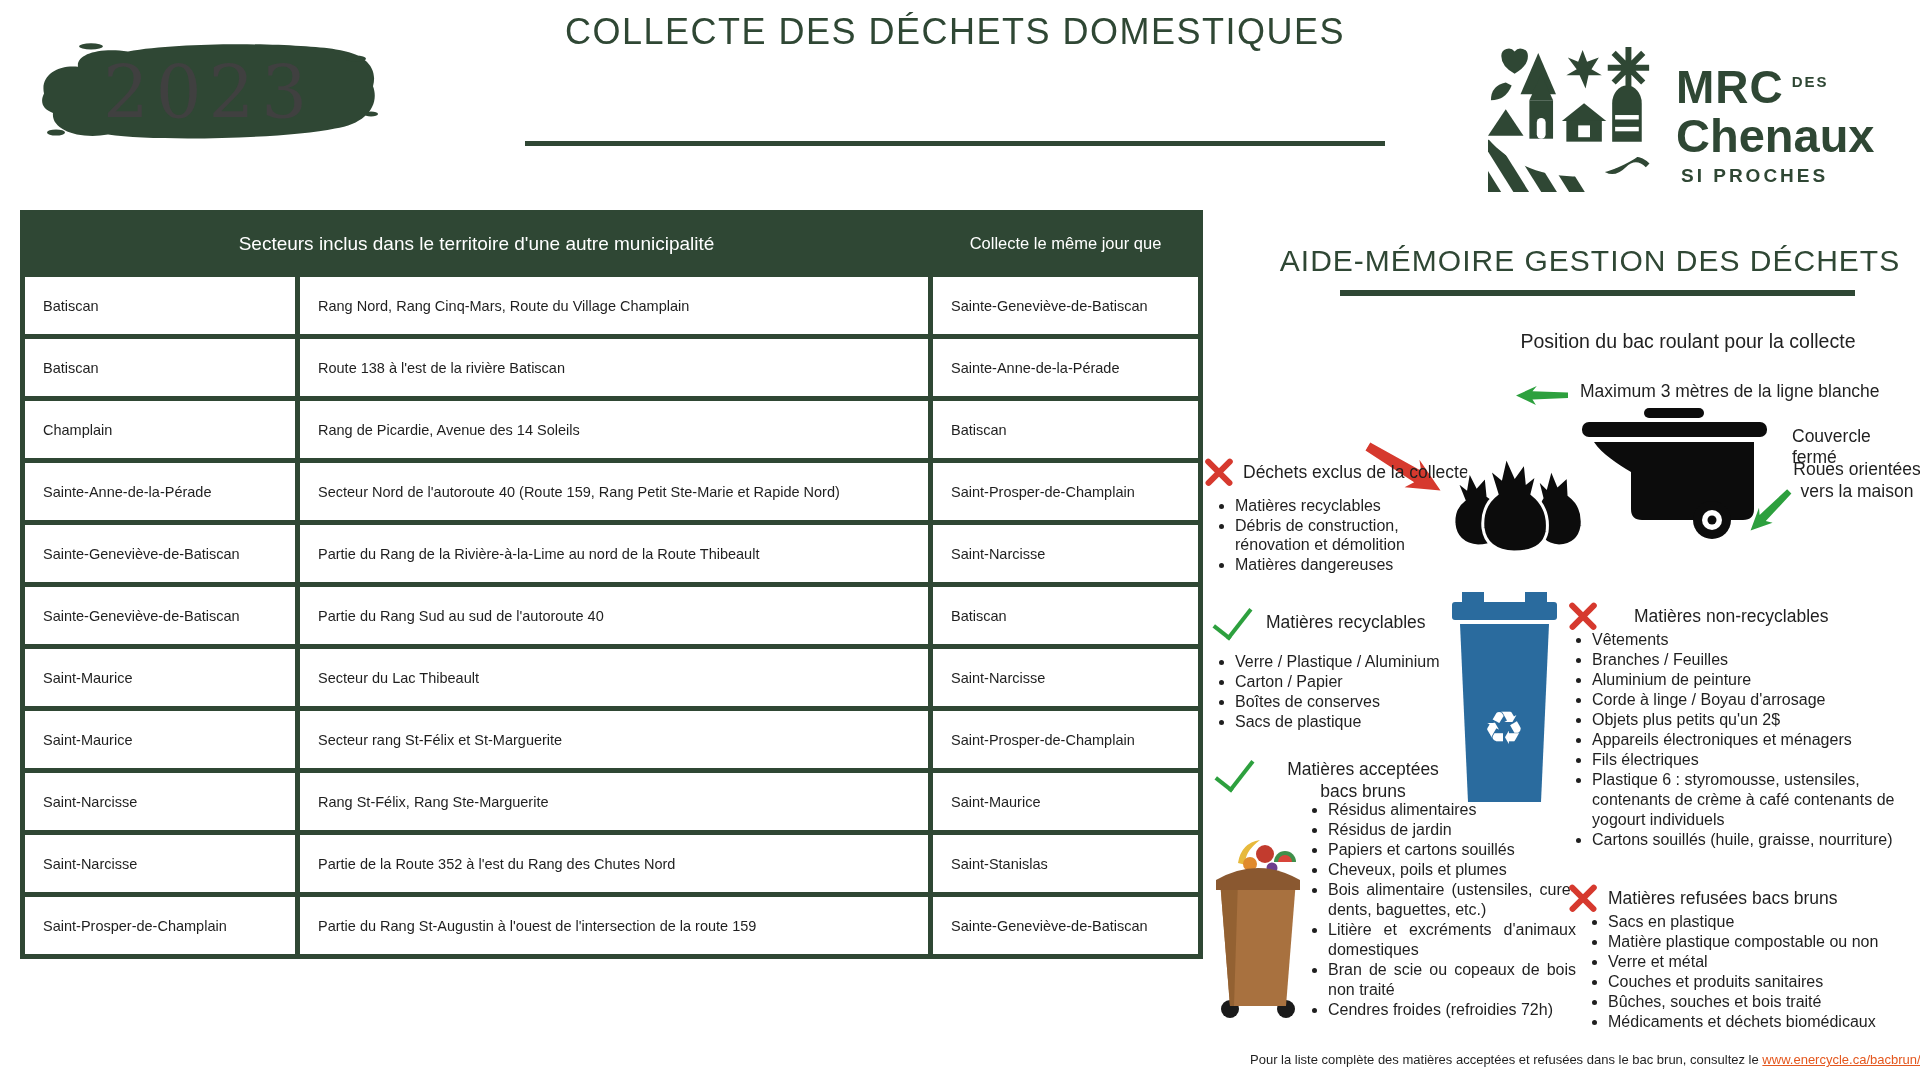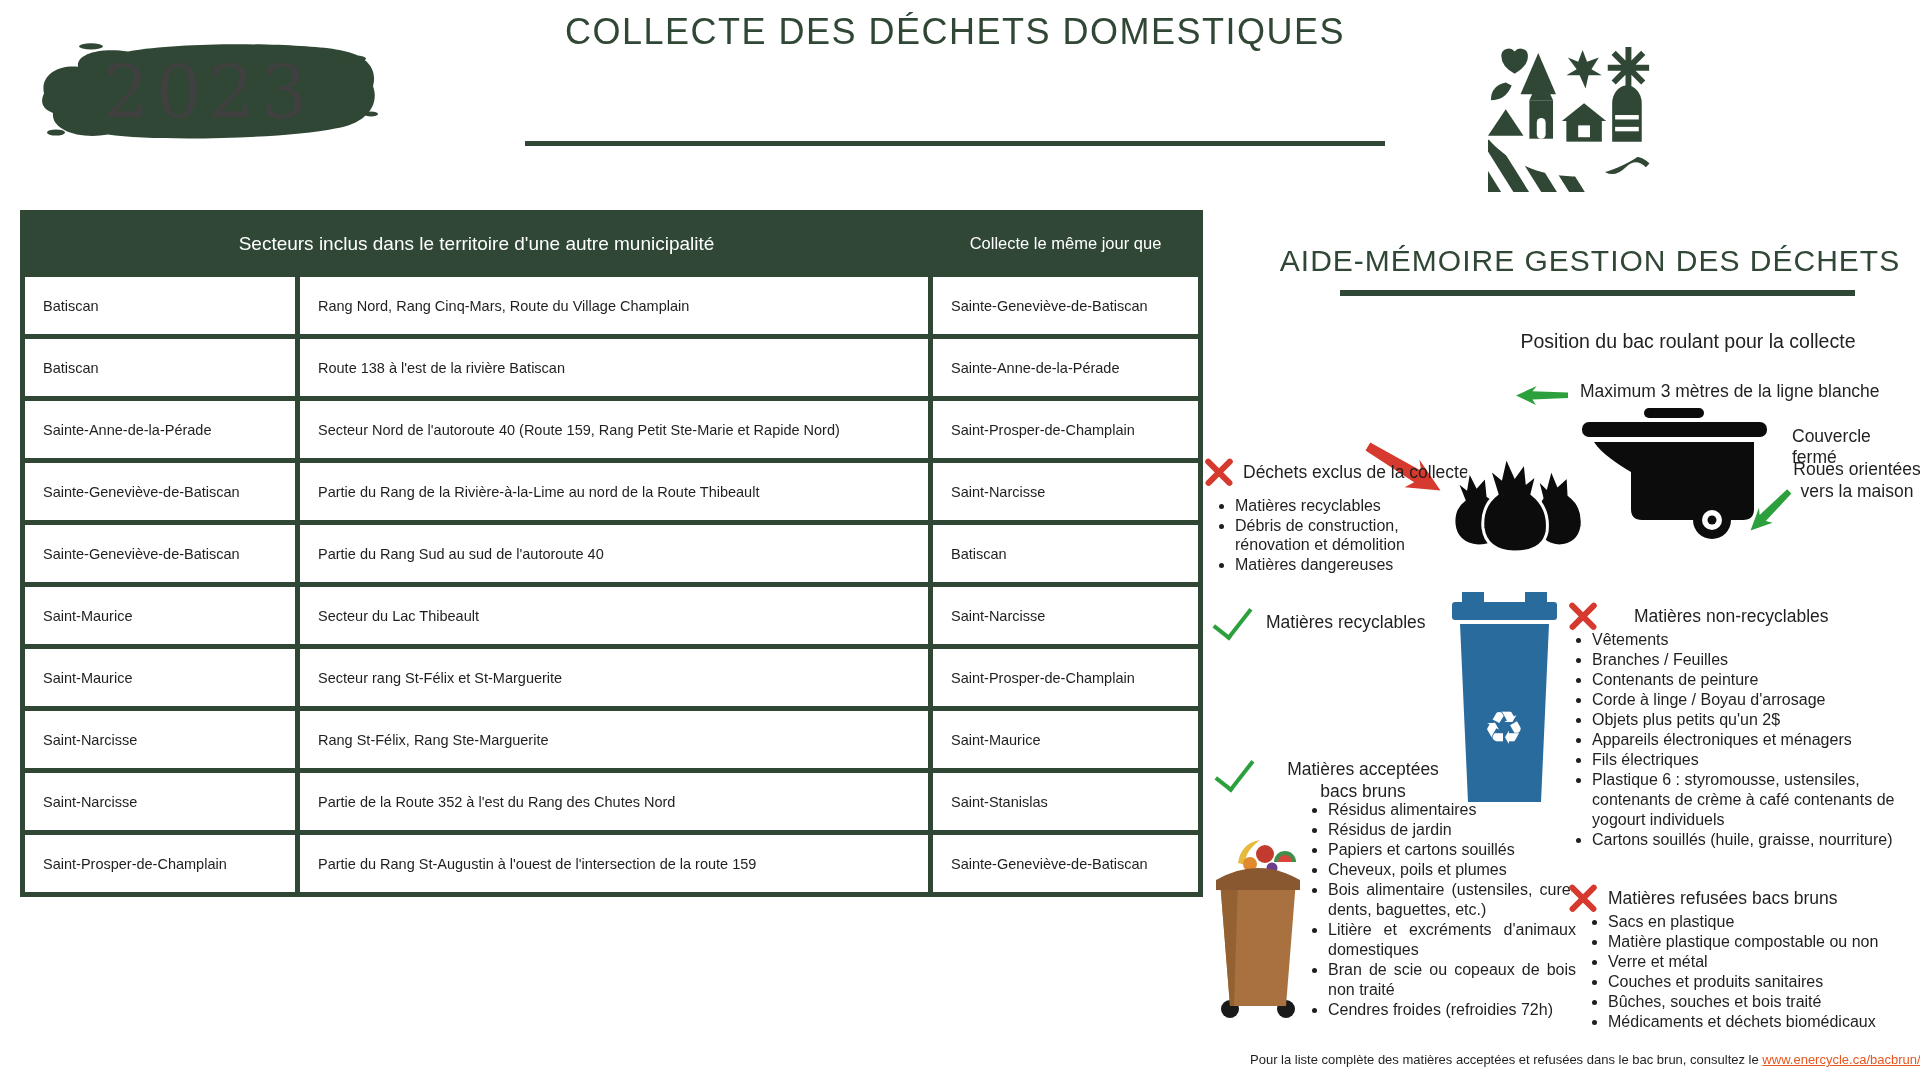--- a/index.html
+++ b/index.html
@@ -128,20 +128,28 @@
           <rect x="10" y="46" width="9" height="70"></rect>
           <rect x="26" y="46" width="9" height="70"></rect>
           <rect x="42" y="46" width="9" height="70"></rect>
         </g>
         <g stroke="var(--dark-green)" stroke-width="3.5" fill="none">
           <path d="M58,72 q8,-8 16,0 t16,0 t16,0"></path>
           <path d="M60,82 q8,-8 16,0 t16,0 t16,0"></path>
         </g>
       </g>
     </svg>
+    <div class="words">
+      <div class="row1">
+        <span class="mrc">MRC</span>
+        <span class="des">DES</span>
+      </div>
+      <div class="chenaux">Chenaux</div>
+      <div class="tagline">SI PROCHES</div>
+    </div>
   </div>
 
   <table class="abs sector-table">
     <colgroup>
         <col style="width:275px">
         <col style="width:633px">
         <col style="width:270px">
       </colgroup>
     <thead>
       <tr>
@@ -156,20 +164,25 @@
           <td>Rang Nord, Rang Cinq-Mars, Route du Village Champlain</td>
           <td>Sainte-Geneviève-de-Batiscan</td>
         </tr>
 
         <tr>
           <td>Batiscan</td>
           <td>Route 138 à l'est de la rivière Batiscan</td>
           <td>Sainte-Anne-de-la-Pérade</td>
         </tr>
 
+        <tr>
+          <td>Champlain</td>
+          <td>Rang de Picardie, Avenue des 14 Soleils</td>
+          <td>Batiscan</td>
+        </tr>
 
         <tr>
           <td>Sainte-Anne-de-la-Pérade</td>
           <td>Secteur Nord de l'autoroute 40 (Route 159, Rang Petit Ste-Marie et Rapide Nord)</td>
           <td>Saint-Prosper-de-Champlain</td>
         </tr>
 
         <tr>
           <td>Sainte-Geneviève-de-Batiscan</td>
           <td>Partie du Rang de la Rivière-à-la-Lime au nord de la Route Thibeault</td>
@@ -263,38 +276,46 @@
   <svg class="abs" style="left:1442px;top:438px" width="145" height="118" viewBox="0 0 145 118">
     <g fill="#0c0c0c" stroke="#fff" stroke-width="3">
       <path d="M22,62 L14,42 L24,50 L27,32 L35,48 L44,38 L46,58 Q62,68 60,90 Q57,108 36,108 Q14,106 12,86 Q11,70 22,62 Z"></path>
       <path d="M100,60 L95,40 L104,49 L109,30 L116,47 L126,38 L127,57 Q142,68 140,88 Q137,107 117,108 Q96,106 94,86 Q93,70 100,60 Z"></path>
       <path d="M55,56 L47,30 L59,40 L64,18 L73,38 L83,24 L85,44 L95,36 L90,56 Q108,70 105,94 Q101,114 72,114 Q44,113 41,90 Q39,68 55,56 Z"></path>
     </g>
   </svg>
 
   <div class="abs check" style="left:1210px;top:598px"></div>
   <div class="abs section-label" style="left:1266px;top:612px">Matières recyclables</div>
+  <div class="abs blist" style="left:1215px;top:652px;width:255px">
+    <ul>
+        <li>Verre / Plastique / Aluminium</li>
+        <li>Carton / Papier</li>
+        <li>Boîtes de conserves</li>
+        <li>Sacs de plastique</li>
+      </ul>
+  </div>
 
   <svg class="abs" style="left:1452px;top:592px" width="105" height="210" viewBox="0 0 105 210">
     <g fill="var(--recycle-blue)">
       <rect x="10" y="0" width="22" height="12"></rect>
       <rect x="73" y="0" width="22" height="12"></rect>
       <rect x="0" y="10" width="105" height="18" rx="3"></rect>
       <path d="M8,32 L97,32 L89,210 L16,210 Z"></path>
     </g>
     <text x="52" y="152" font-size="46" fill="#ffffff" text-anchor="middle" font-family="DejaVu Sans, sans-serif">♻</text>
   </svg>
 
   <div class="abs xmark" style="left:1567px;top:600px"></div>
   <div class="abs section-label" style="left:1634px;top:606px">Matières non-recyclables</div>
   <div class="abs blist" style="left:1572px;top:630px;width:345px">
     <ul>
         <li>Vêtements</li>
         <li>Branches / Feuilles</li>
-        <li>Contenants de peinture</li>
+        <li>Aluminium de peinture</li>
         <li>Corde à linge / Boyau d'arrosage</li>
         <li>Objets plus petits qu'un 2$</li>
         <li>Appareils électroniques et ménagers</li>
         <li>Fils électriques</li>
         <li>Plastique 6 : styromousse, ustensiles, contenants de crème à café contenants de yogourt individuels</li>
         <li>Cartons souillés (huile, graisse, nourriture)</li>
       </ul>
   </div>
 
   <div class="abs check" style="left:1212px;top:750px"></div>

